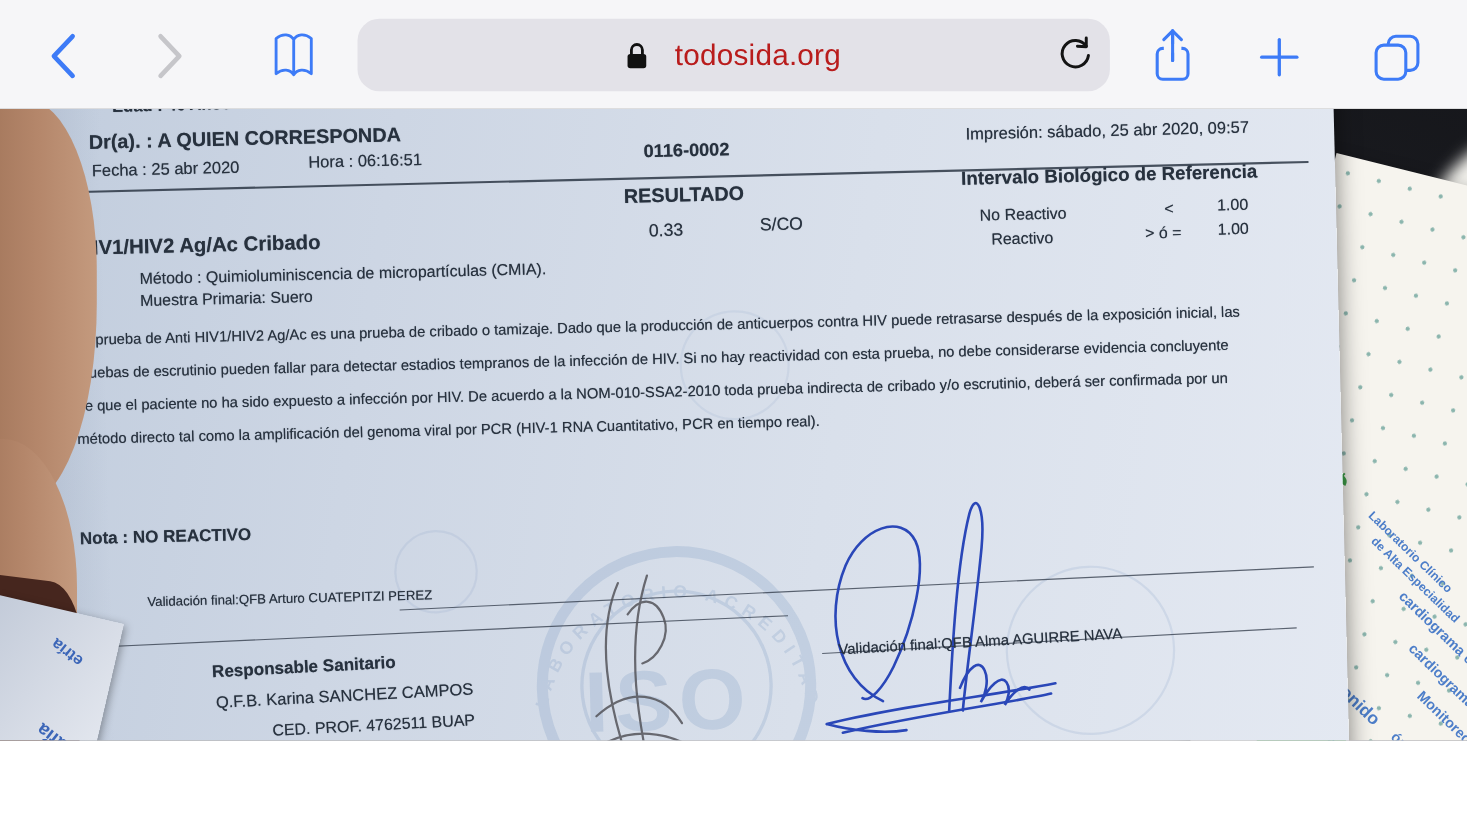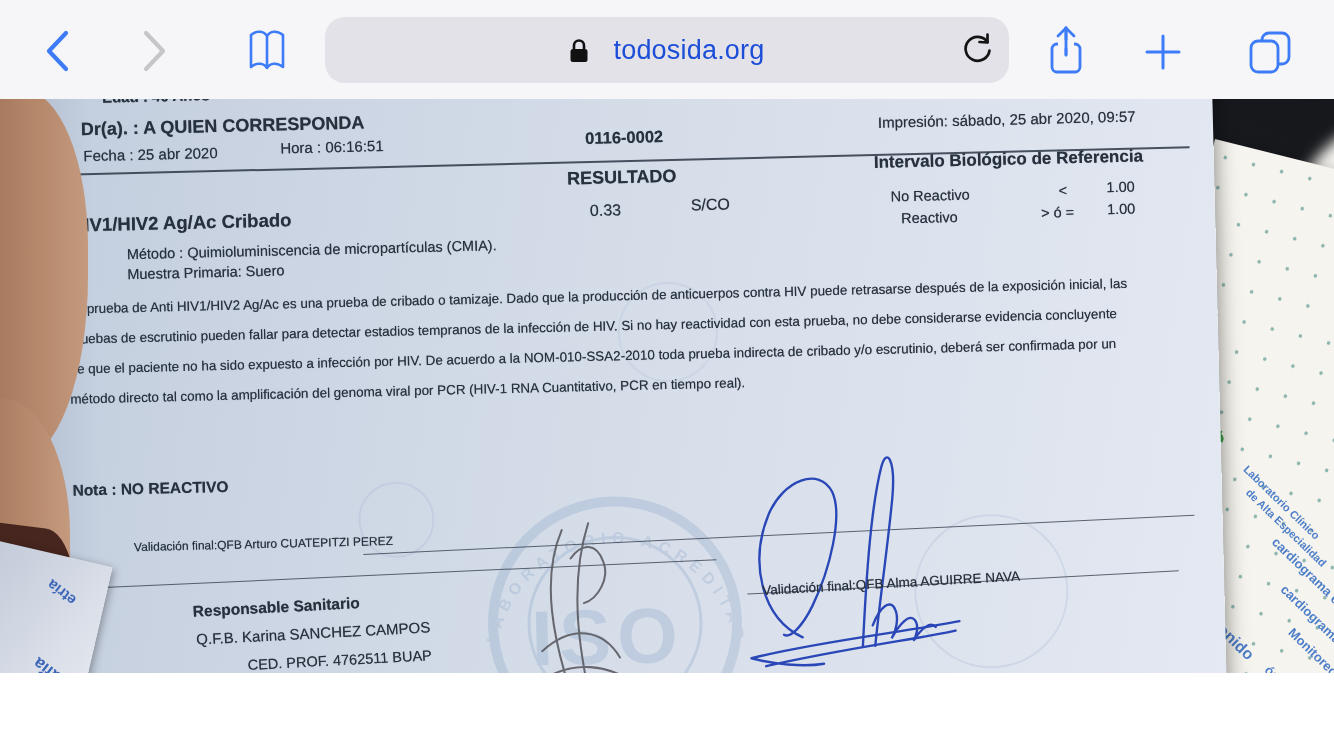--- a/index.html
+++ b/index.html
@@ -3,21 +3,21 @@
 <meta charset="utf-8">
 <style>
   html,body{margin:0;padding:0;width:1334px;height:750px;background:#fff;overflow:hidden;
     font-family:"Liberation Sans",sans-serif;-webkit-font-smoothing:antialiased;}
   .abs{position:absolute;}
   
   #toolbar{position:absolute;left:0;top:0;width:1334px;height:99px;background:#f6f6f8;border-bottom:1px solid #d4d4d8;}
   .tbtn{position:absolute;background:none;border:none;padding:0;cursor:pointer;}
   #urlpill{position:absolute;left:325px;top:17px;width:684px;height:66px;border-radius:20px;background:#e3e2e8;
     display:flex;align-items:center;justify-content:center;cursor:text;}
-  #urltext{font-size:27px;color:#1d4ed8;margin-left:24px;letter-spacing:.2px;}
+  #urltext{font-size:27px;color:#b91c1c;margin-left:24px;letter-spacing:.2px;}
   #reloadbtn{position:absolute;right:14px;top:15px;}
   
   #photo{position:absolute;left:0;top:99px;width:1334px;height:574px;overflow:hidden;
     background:radial-gradient(ellipse at 62% 120%, #3c3d45 0%, #1c1d22 55%, #131418 100%);}
   
   #paper{position:absolute;left:-40px;top:-30px;width:1260px;height:700px;transform:rotate(-1.4deg);
     background:linear-gradient(100deg,#bfcbdc 0%,#cdd6e4 30%,#d9e0eb 62%,#e4e9f2 100%);
     box-shadow:0 10px 22px rgba(0,0,0,.5);color:#27313e;}
   #paper::after{content:"";position:absolute;inset:0;
     background:linear-gradient(90deg,rgba(85,100,128,.30),rgba(85,100,128,0) 11%),

